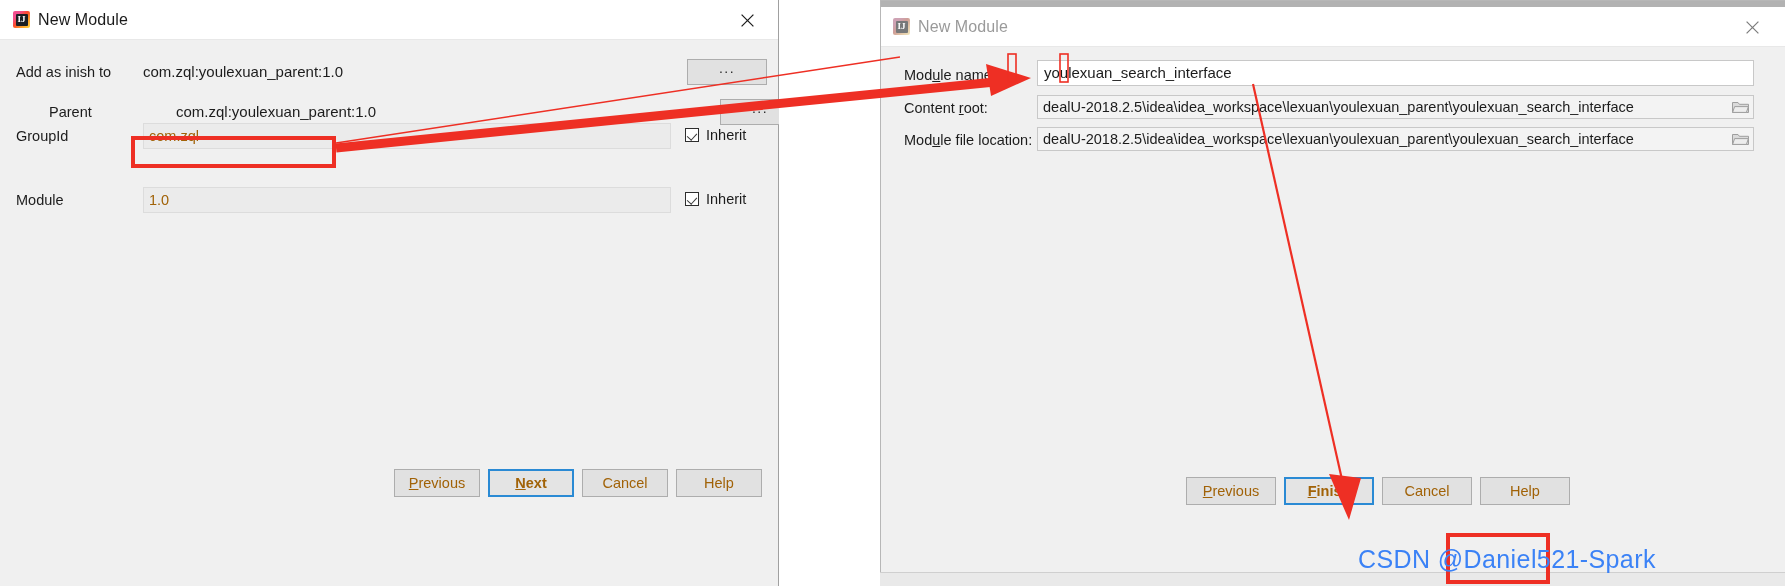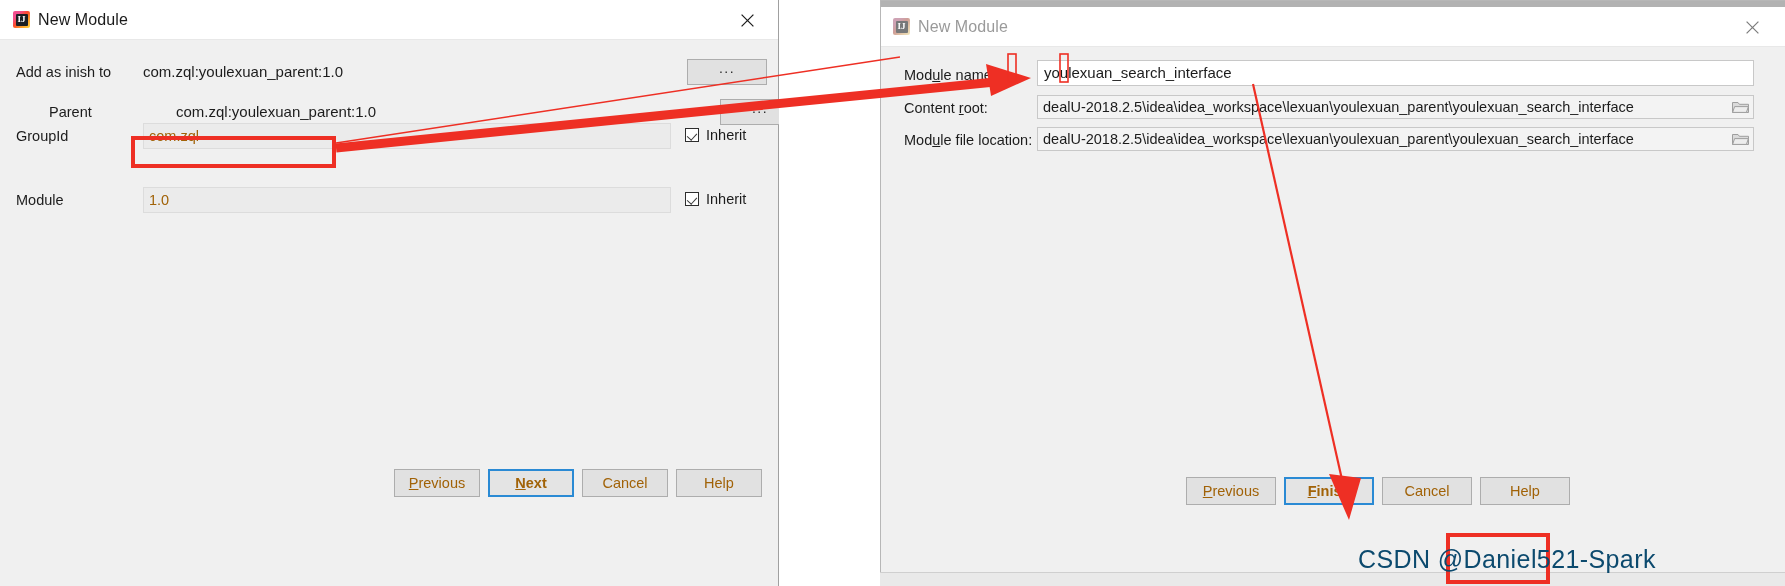--- a/index.html
+++ b/index.html
@@ -127,21 +127,21 @@
     position:absolute;box-sizing:border-box;height:26px;
     background:#ffffff;border:1px solid #c8c8c8;
     font-size:15px;color:#1c1c1c;line-height:24px;padding:0 6px;
     white-space:nowrap;overflow:hidden;
   }
 
   
   #overlay{position:absolute;left:0;top:0;width:1785px;height:586px;pointer-events:none;}
 
   .watermark{
-    position:absolute;font-size:25px;color:#0c4a6e;white-space:nowrap;
+    position:absolute;font-size:25px;color:#3b82f6;white-space:nowrap;
     font-family:"Liberation Sans",sans-serif;letter-spacing:.4px;
   }
   .sep-bottom{
     position:absolute;left:880px;top:572px;width:905px;height:14px;background:#e9e9e9;
     border-top:1px solid #cfcfcf;
   }
 </style>
 </head>
 <body>
 

